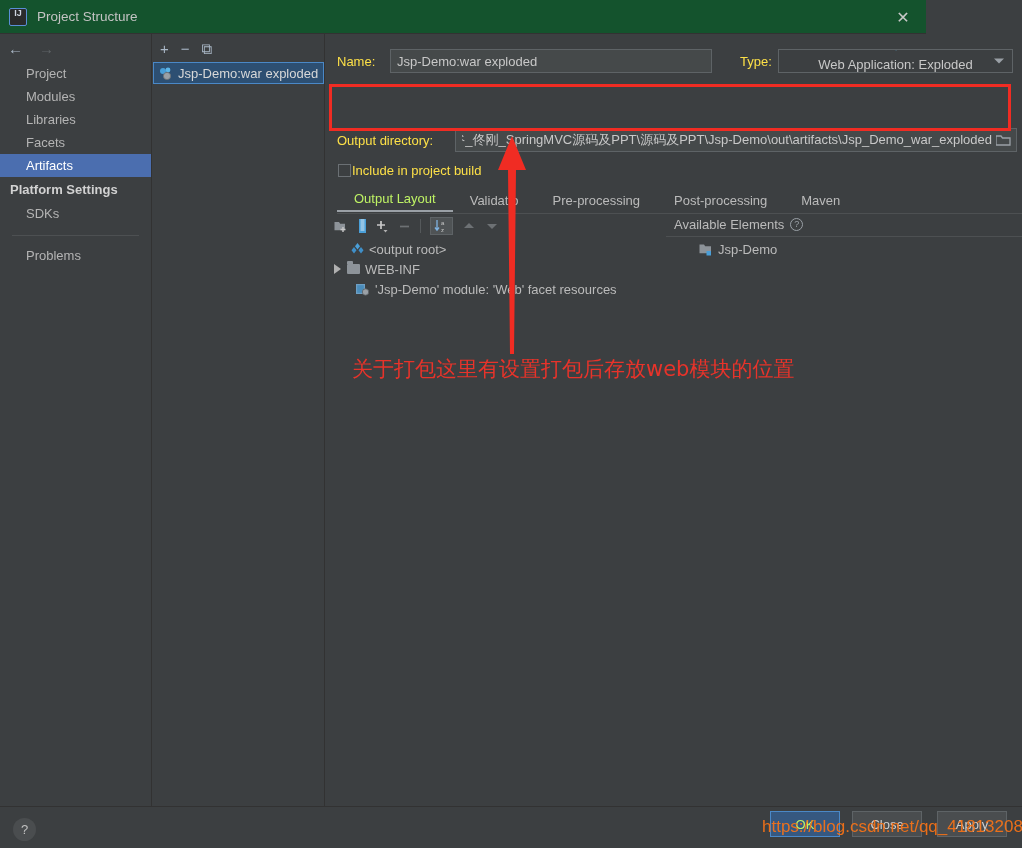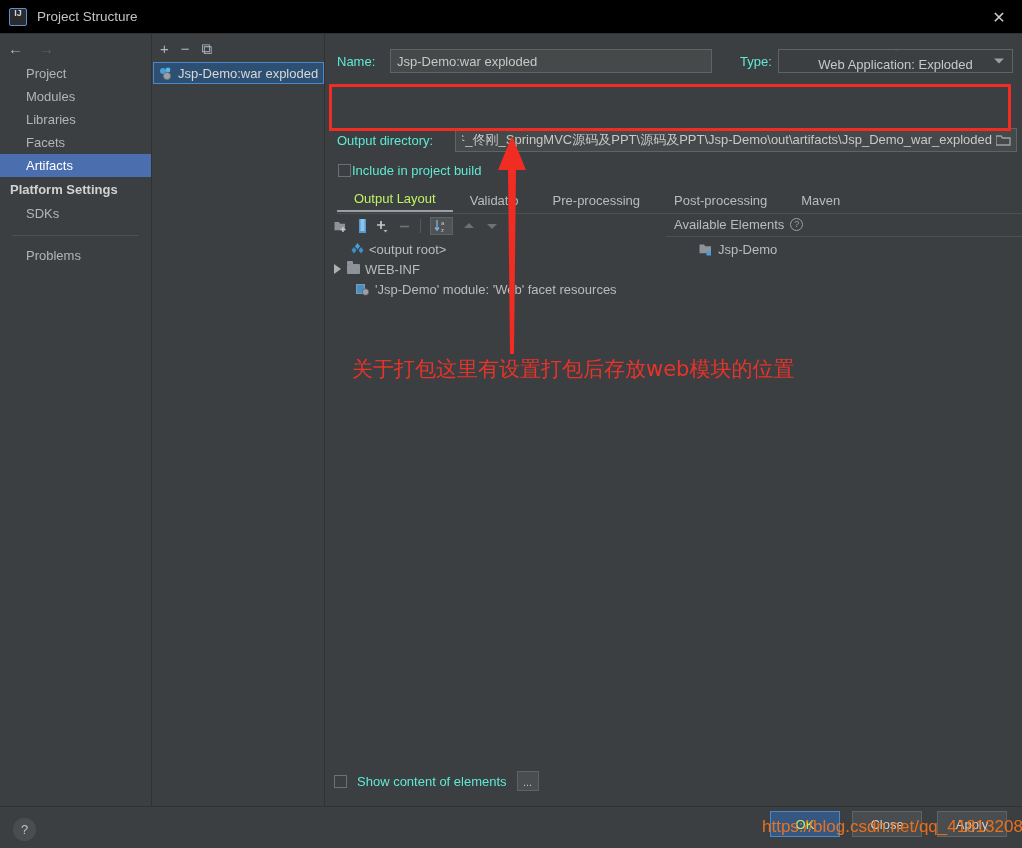--- a/index.html
+++ b/index.html
@@ -13,22 +13,22 @@
     position: relative;
     width: 1022px; height: 848px;
     background: #3c3f41;
     color: #bbbbbb;
     font-size: 13px;
   }
 
   
   .titlebar {
     position: absolute; top: 0; left: 0;
-    width: 1022px; height: 34px;
-    background: #000000;
+    width: 926px; height: 34px;
+    background: #14532d;
     border-bottom: 1px solid #323232;
     display: flex; align-items: center;
   }
   .tb-icon {
     width: 18px; height: 18px; margin-left: 9px; margin-right: 10px;
     background: #2b2b2b;
     border: 1px solid #5a8fd6;
     border-radius: 2px;
     position: relative;
   }
@@ -99,21 +99,21 @@
     position: absolute; left: 326px; top: 34px;
     width: 696px; height: 772px;
     background: #3c3f41;
   }
 
   .row-name {
     position: absolute; left: 11px; top: 14px;
     width: 685px; height: 26px;
     display: flex; align-items: center;
   }
-  .lbl { color: #5eead4; font-size: 13px; }
+  .lbl { color: #fde047; font-size: 13px; }
   .txtfield {
     background: #45494a;
     border: 1px solid #5e6366;
     color: #c8c8c8;
     font-size: 13px;
     height: 24px;
     display: flex; align-items: center;
     padding: 0 6px;
     overflow: hidden; white-space: nowrap;
   }
@@ -451,25 +451,20 @@
     <div class="avail-tree">
       <div class="tnode">
         <svg width="14" height="13" viewBox="0 0 14 13">
           <path d="M0.5 1.5 h4.5 l1.2 1.8 H12 v7 H0.5 Z" fill="#8d9399"></path>
           <rect x="7.5" y="8" width="4.5" height="4.5" fill="#4a9fd8"></rect>
         </svg>
         <span>Jsp-Demo</span>
       </div>
     </div>
 
-    <div class="footer-opts">
-      <span class="chk"></span>
-      <span class="lbl">Show content of elements</span>
-      <span class="dots-btn">...</span>
-    </div>
   </div>
 
   <div class="hl-box"></div>
 
   <svg class="arrow-up" width="36" height="218" viewBox="0 0 36 218">
     <path d="M18 0 L32 34 L22 34 L20 218 L16 218 L14 34 L4 34 Z" fill="#f02c23"></path>
   </svg>
 
   <div class="anno-text">关于打包这里有设置打包后存放web模块的位置</div>
 

